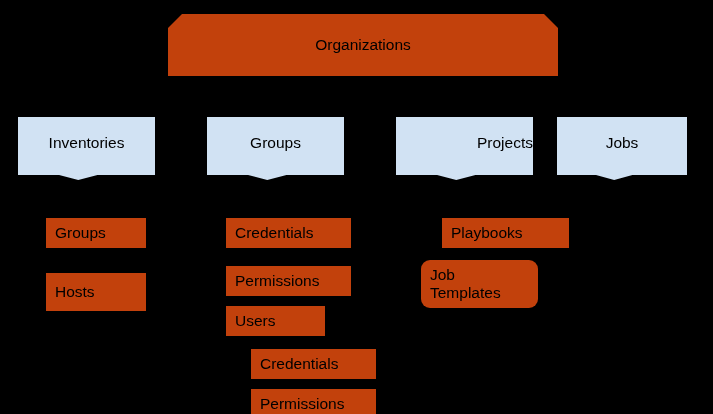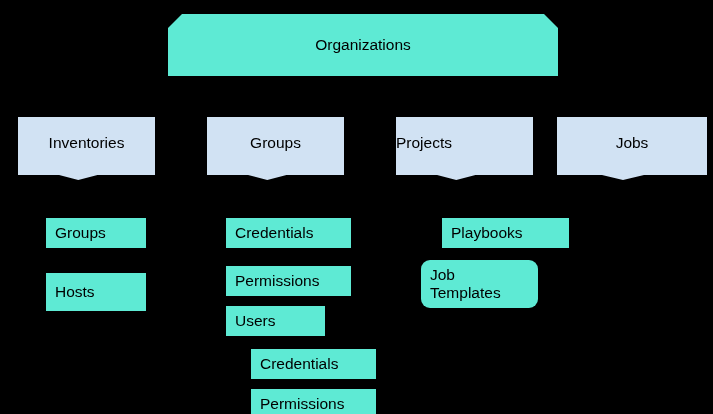--- a/index.html
+++ b/index.html
@@ -19,21 +19,21 @@
   }
   #svg-layer {
     position: absolute;
     left: 0;
     top: 0;
     width: 713px;
     height: 414px;
   }
   .node {
     position: absolute;
-    background: #5eead4;
+    background: #c2410c;
     color: #000000;
     font-size: 15.5px;
     line-height: 1.15;
     display: flex;
     align-items: center;
     box-sizing: border-box;
   }
   .node.center {
     justify-content: center;
   }
@@ -132,30 +132,30 @@
   <div class="node leftpad" style="left:251px; top:326px; width:125px; height:30px;">
     <span class="node-label">Credentials</span>
   </div>
 
   <div class="node leftpad" style="left:251px; top:366px; width:125px; height:30px;">
     <span class="node-label">Permissions</span>
   </div>
 
   <div class="node notch-box center" style="left:396px; top:117px; width:137px; height:63px;">
     <div class="notch-fill" style="clip-path: polygon(0 0, 100% 0, 100% 92%, 58% 92%, 44% 100%, 30% 92%, 0 92%);"></div>
-    <span class="node-label notch-label" style="position:absolute; left:0; right:0; text-align:left; top:17px;">Projects</span>
+    <span class="node-label notch-label" style="position:absolute; left:0; right:0; text-align:right; top:17px;">Projects</span>
   </div>
 
   <div class="node leftpad" style="left:442px; top:195px; width:127px; height:30px;">
     <span class="node-label">Playbooks</span>
   </div>
 
   <div class="node leftpad" style="left:421px; top:237px; width:117px; height:48px;border-radius:9px;">
     <span class="node-label">Job
 Templates</span>
   </div>
 
-  <div class="node notch-box center" style="left:557px; top:117px; width:150px; height:63px;">
+  <div class="node notch-box center" style="left:557px; top:117px; width:130px; height:63px;">
     <div class="notch-fill" style="clip-path: polygon(0 0, 100% 0, 100% 92%, 58% 92%, 44% 100%, 30% 92%, 0 92%);"></div>
     <span class="node-label notch-label" style="position:absolute; left:0; right:0; text-align:center; top:17px;">Jobs</span>
   </div>
 
 </div>
 
 </body></html>

